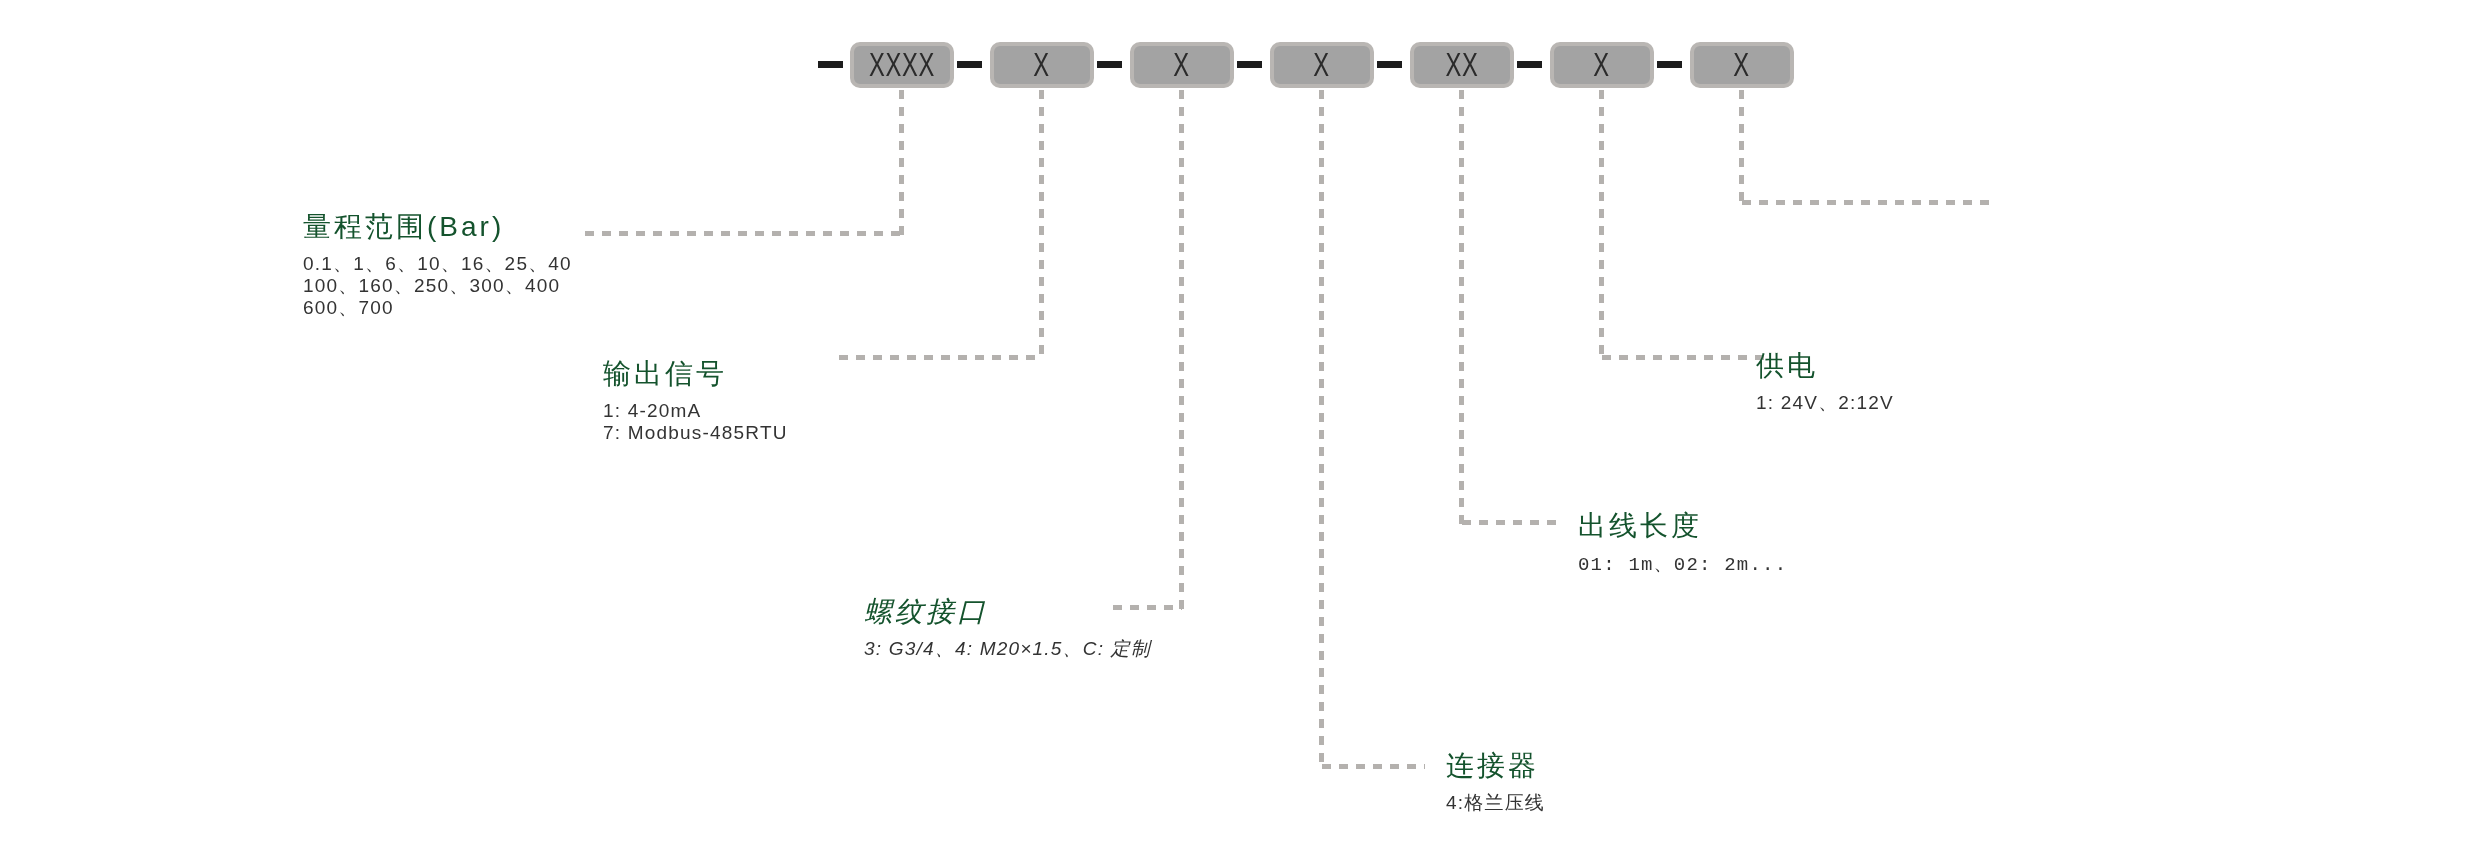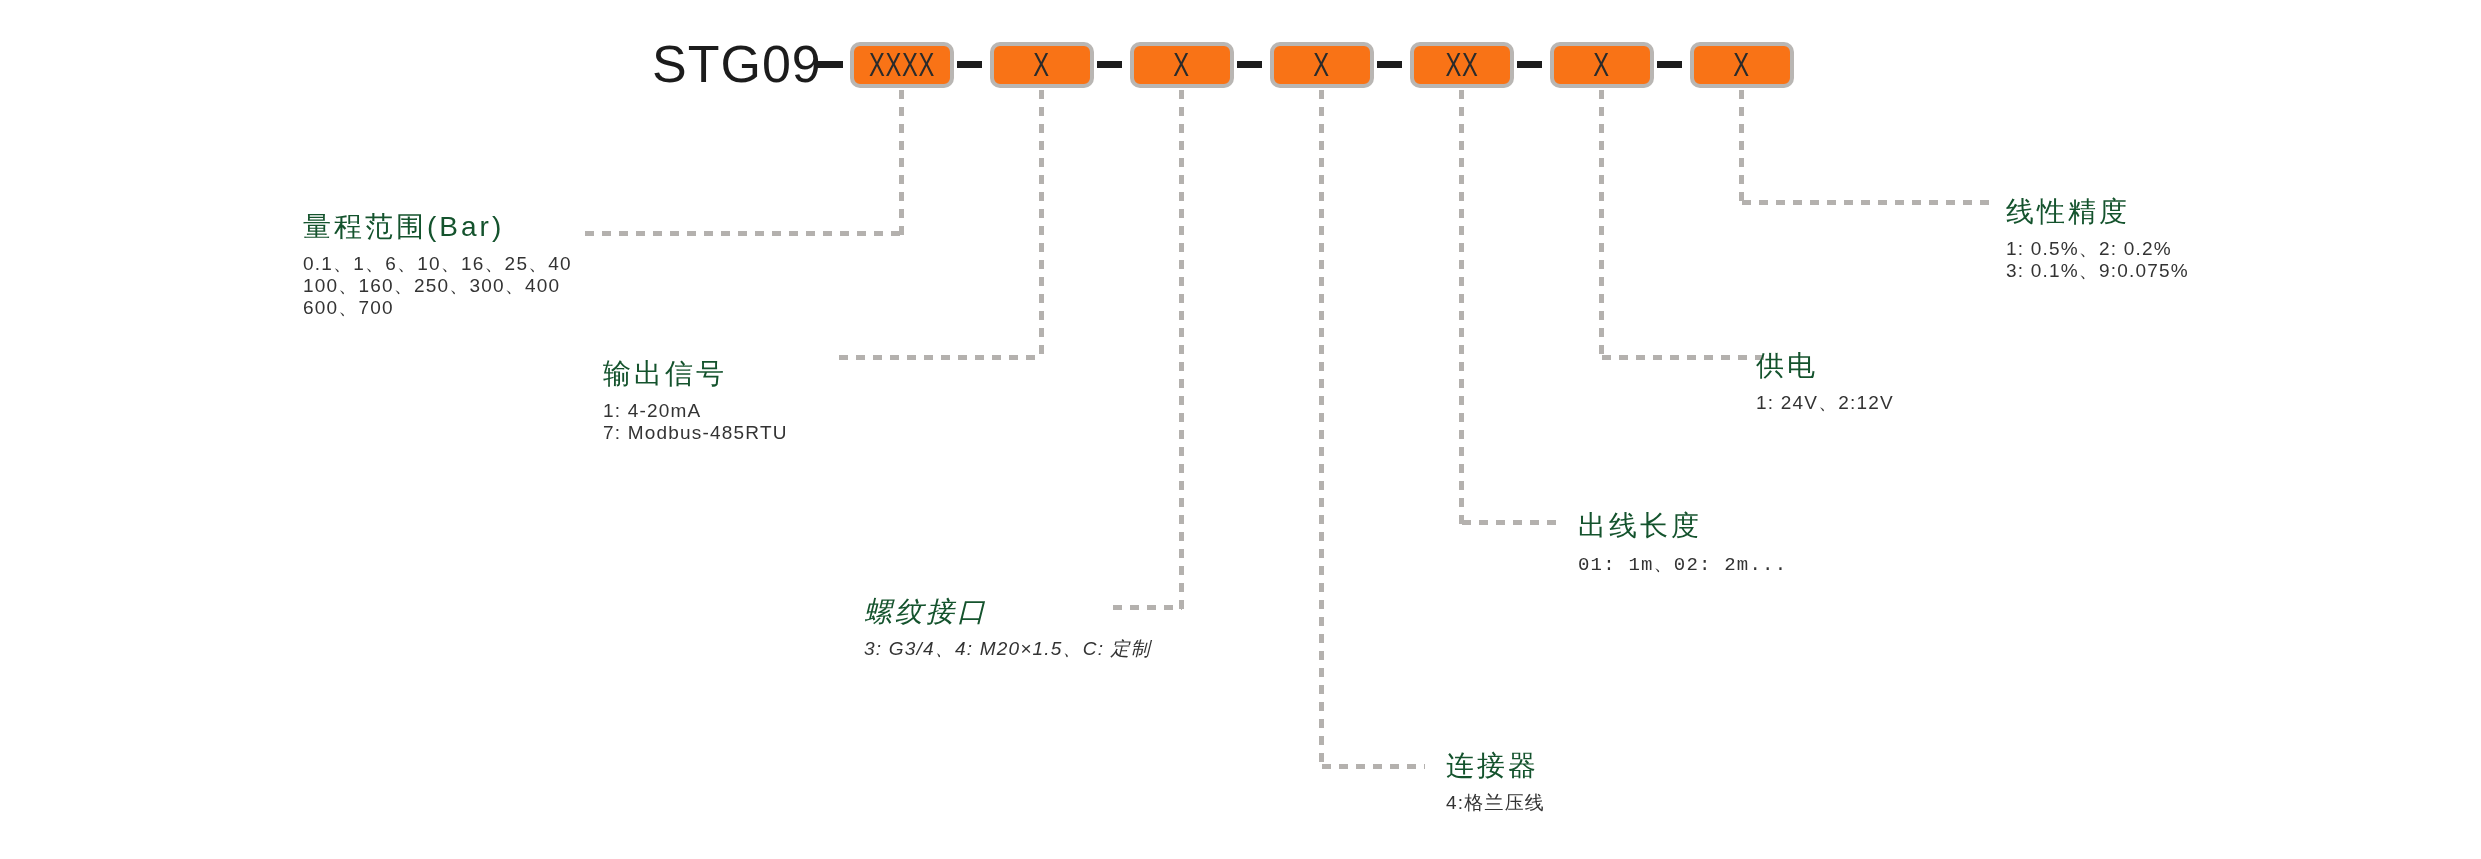--- a/index.html
+++ b/index.html
@@ -18,21 +18,21 @@
   }
   .bardash{
     position:absolute;top:61px;width:25px;height:7px;
     background:#1c1c1c;
   }
   .bd0{left:818px;} .bd1{left:957px;} .bd2{left:1097px;} .bd3{left:1237px;}
   .bd4{left:1377px;} .bd5{left:1517px;} .bd6{left:1657px;}
   .bx{
     position:absolute;top:42px;width:104px;height:46px;
     border:4px solid #b9b6b3;border-radius:10px;box-sizing:border-box;
-    background:#f97316;
+    background:#a3a3a3;
     display:flex;align-items:center;justify-content:center;
   }
   .bx1{left:850px;} .bx2{left:990px;} .bx3{left:1130px;} .bx4{left:1270px;}
   .bx5{left:1410px;} .bx6{left:1550px;} .bx7{left:1690px;}
   .bxt{
     font-size:33px;color:#2b2b2b;font-weight:400;
     letter-spacing:1px;transform:scaleX(0.72);
   }
   
   .vline{
@@ -74,21 +74,20 @@
   .sec4{left:1446px;top:749px;}
   .sec5{left:1578px;top:511px;font-family:Liberation Mono, monospace;}
   .sec6{left:1756px;top:349px;}
   .sec7{left:2006px;top:195px;}
 </style>
 </head>
 <body>
 
 <div class="canvas">
 
-  <div class="model">STG09</div>
   <div class="bardash bd0"></div>
 
   <div class="bx bx1">
     <span class="bxt">XXXX</span>
   </div>
   <div class="bardash bd1"></div>
   <div class="bx bx2">
     <span class="bxt">X</span>
   </div>
   <div class="bardash bd2"></div>
@@ -166,21 +165,14 @@
     </div>
   </div>
 
   <div class="section sec6">
     <div class="sec-title">供电</div>
     <div class="sec-lines">
       <div class="sec-line">1: 24V、2:12V</div>
     </div>
   </div>
 
-  <div class="section sec7">
-    <div class="sec-title">线性精度</div>
-    <div class="sec-lines">
-      <div class="sec-line">1: 0.5%、2: 0.2%</div>
-      <div class="sec-line">3: 0.1%、9:0.075%</div>
-    </div>
-  </div>
 
 </div>
 
 </body></html>

